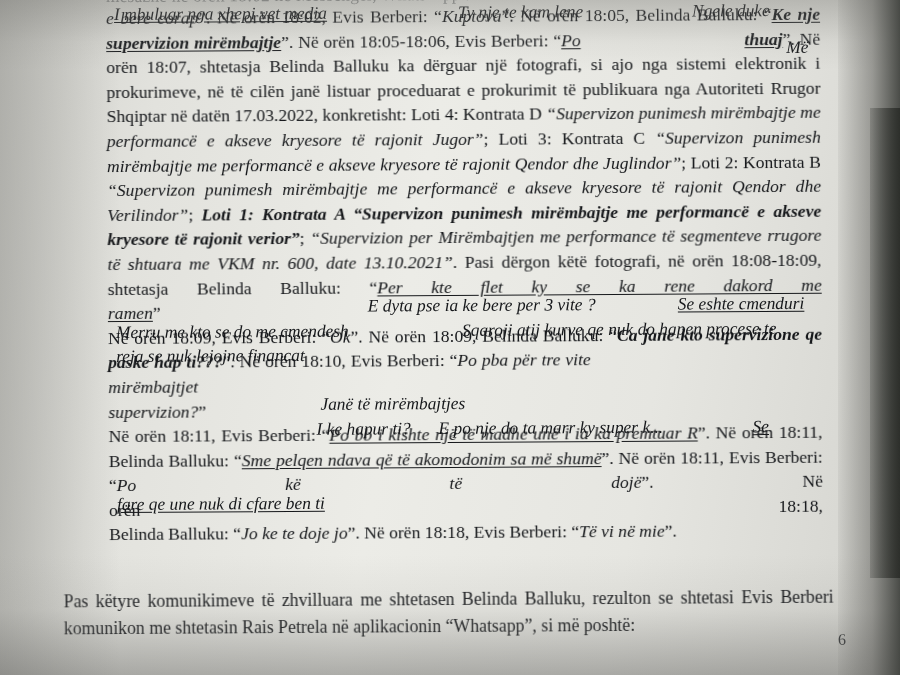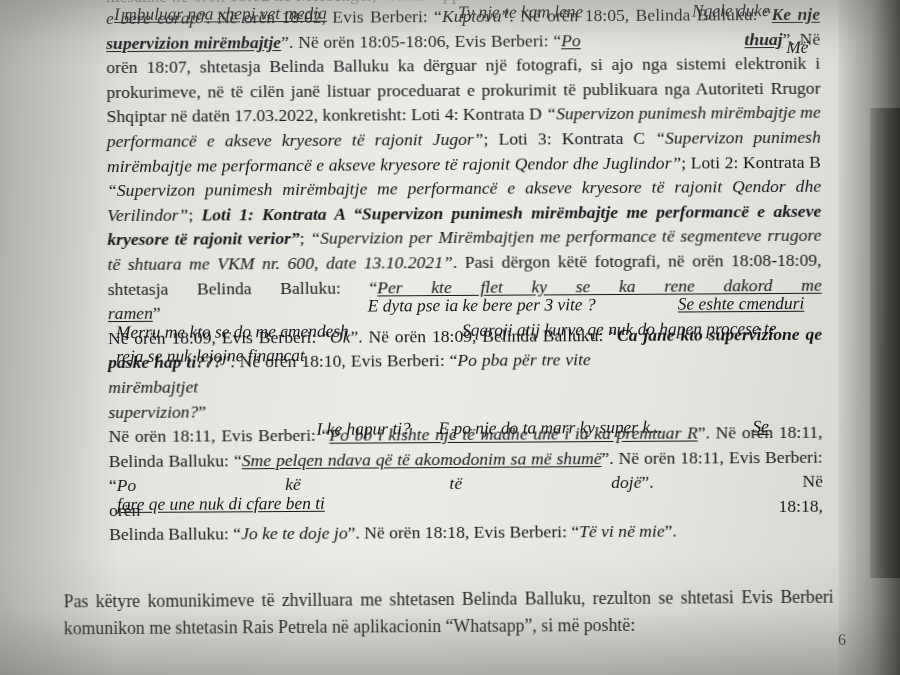--- a/index.html
+++ b/index.html
@@ -128,20 +128,21 @@
     <div class="hand nb" style="left:460px; top:2px;">Ty nje te kam lene</div>
     <div class="hand nb" style="left:694px; top:2px;">Ngele duke</div>
     <div class="hand nb" style="left:788px; top:39px;">Më</div>
 
     <div class="hand nb" style="left:368px; top:295px;">E dyta pse ia ke bere per 3 vite ?</div>
     <div class="hand nb" style="left:678px; top:295px;text-decoration:underline;">Se eshte cmenduri</div>
     <div class="hand nb" style="left:116px; top:320px;">Merru me kto se do me cmendesh</div>
     <div class="hand nb" style="left:462px; top:320px;">Sqaroji atij kurve qe nuk do hapen procese te</div>
     <div class="hand nb" style="left:116px; top:344px;">reja se nuk lejojne financat</div>
 
+    <div class="hand nb" style="left:320px; top:393px;">Janë të mirëmbajtjes</div>
     <div class="hand nb" style="left:288px; top:418px;margin-left:28px;">I ke hapur ti?</div>
     <div class="hand nb" style="left:438px; top:418px;">E po nje do ta marr ky super k...</div>
     <div class="hand" style="left:752px; top:418px;">Se</div>
     <div class="hand" style="left:116px; top:492px;">fare qe une nuk di cfare ben ti</div>
 
     <div class="para2 blur">Pas këtyre komunikimeve të zhvilluara me shtetasen Belinda Balluku, rezulton se shtetasi Evis Berberi komunikon me shtetasin Rais Petrela në aplikacionin “Whatsapp”, si më poshtë:</div>
 
     <div class="pagenum">6</div>
   </div>
 

